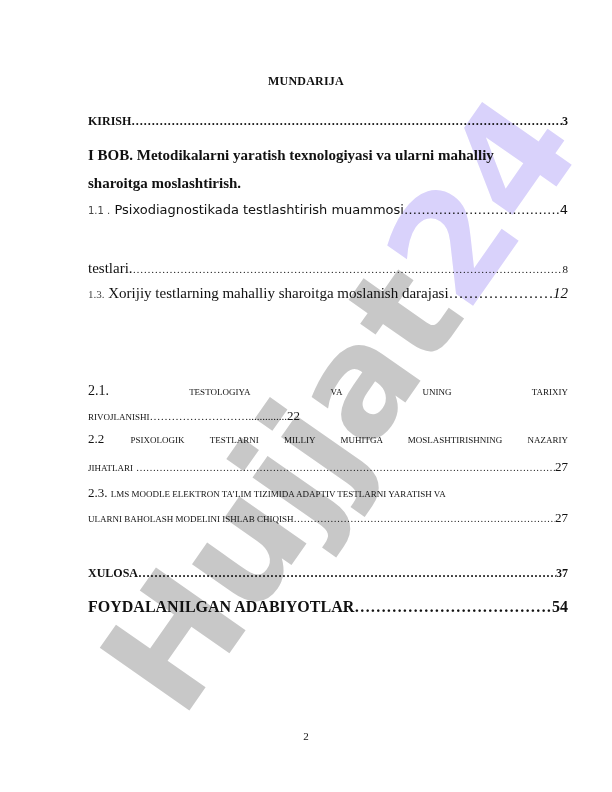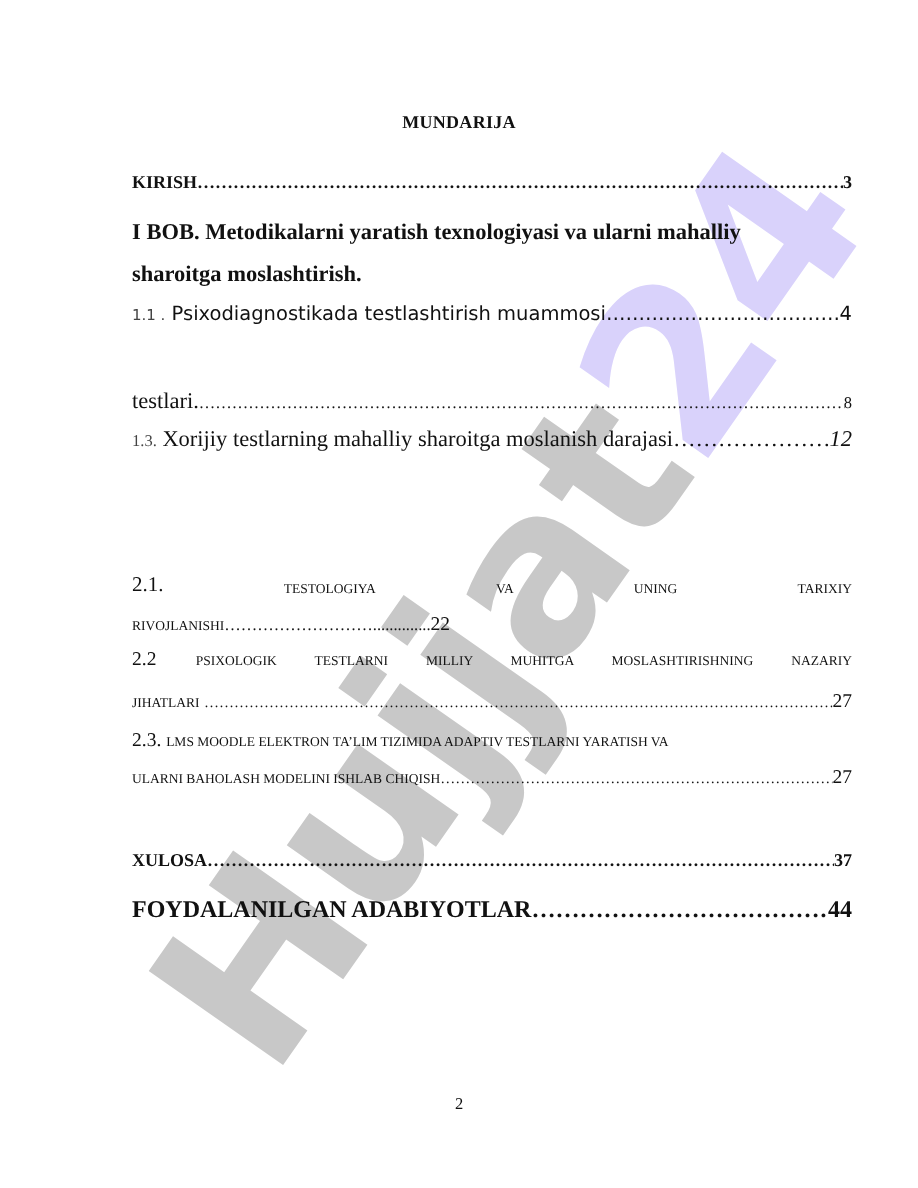--- a/index.html
+++ b/index.html
@@ -88,17 +88,17 @@
 
   <div class="row toc bold" style="top:566px;font-size:12px;">
     <span class="label">XULOSA</span>
     <span class="dots"></span>
     <span class="page">37</span>
   </div>
 
   <div class="row toc bold" style="top:598px;font-size:16px;">
     <span class="label">FOYDALANILGAN ADABIYOTLAR</span>
     <span class="dots"></span>
-    <span class="page">44</span>
+    <span class="page">54</span>
   </div>
 
   <div style="position:absolute;top:730px;left:0;width:612px;text-align:center;font-size:11px;">2</div>
 </div>
 
 </body></html>

